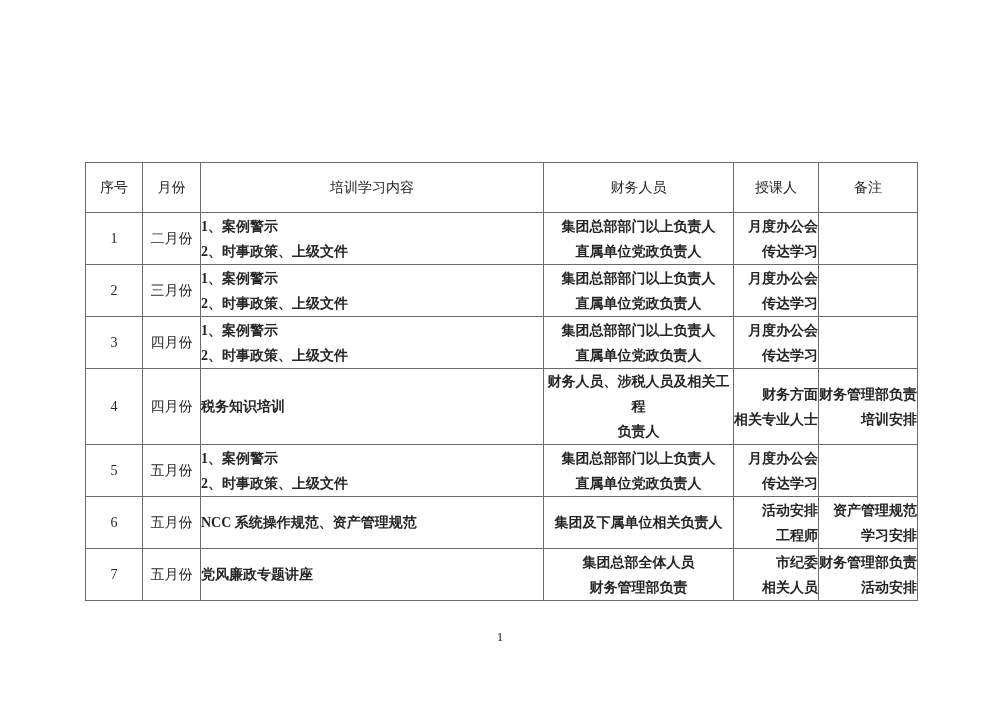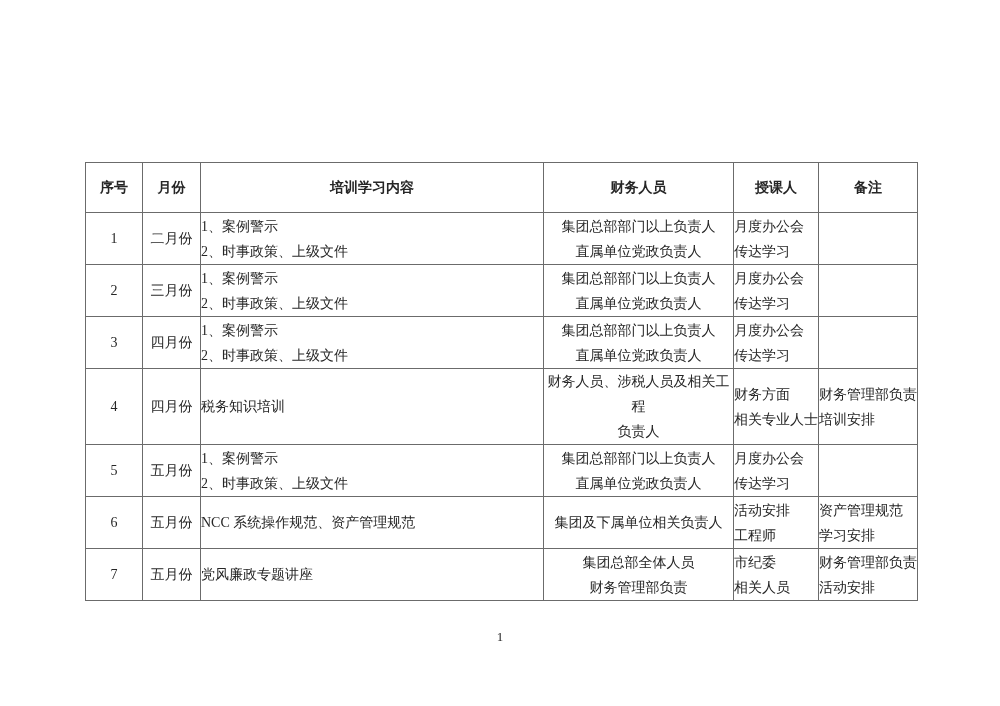--- a/index.html
+++ b/index.html
@@ -33,47 +33,48 @@
   table.schedule th,
   table.schedule td {
     border: 1px solid #6b6b6b;
     vertical-align: middle;
     padding: 0;
     overflow: hidden;
     word-break: break-all;
   }
   thead th {
     height: 49px;
-    font-weight: bold;
+    font-weight: normal;
     text-align: center;
     font-size: 14px;
     line-height: 18px;
   }
   tbody td {
     height: 51px;
     line-height: 25px;
   }
   tbody td .line {
     line-height: 25px;
+    font-weight: bold;
   }
   td.col-seq, td.col-month {
     text-align: center;
   }
   td.col-content {
     text-align: left;
     padding-left: 3px;
     padding-right: 3px;
   }
   td.col-participants {
     text-align: center;
     padding-left: 4px;
     padding-right: 2px;
   }
   td.col-lecturer, td.col-remark {
-    text-align: left;
+    text-align: right;
     padding-left: 1px;
     padding-right: 1px;
   }
   .page-number {
     position: absolute;
     left: 0;
     top: 629px;
     width: 1000px;
     text-align: center;
     font-size: 13px;

